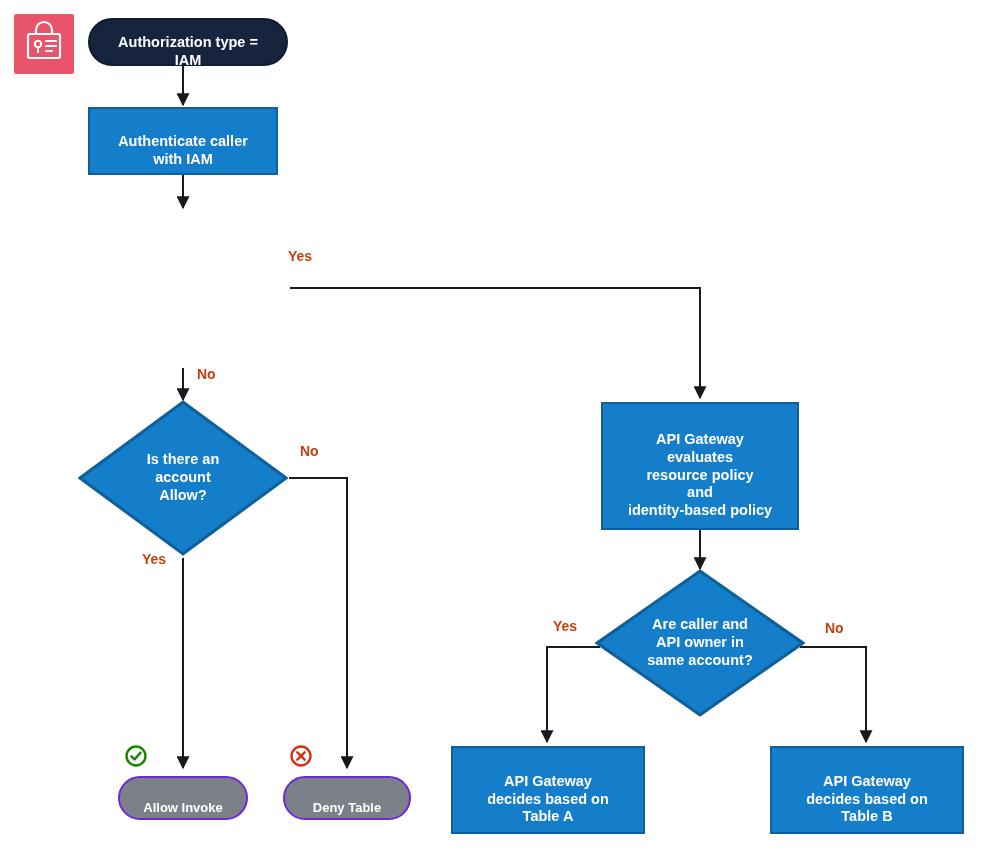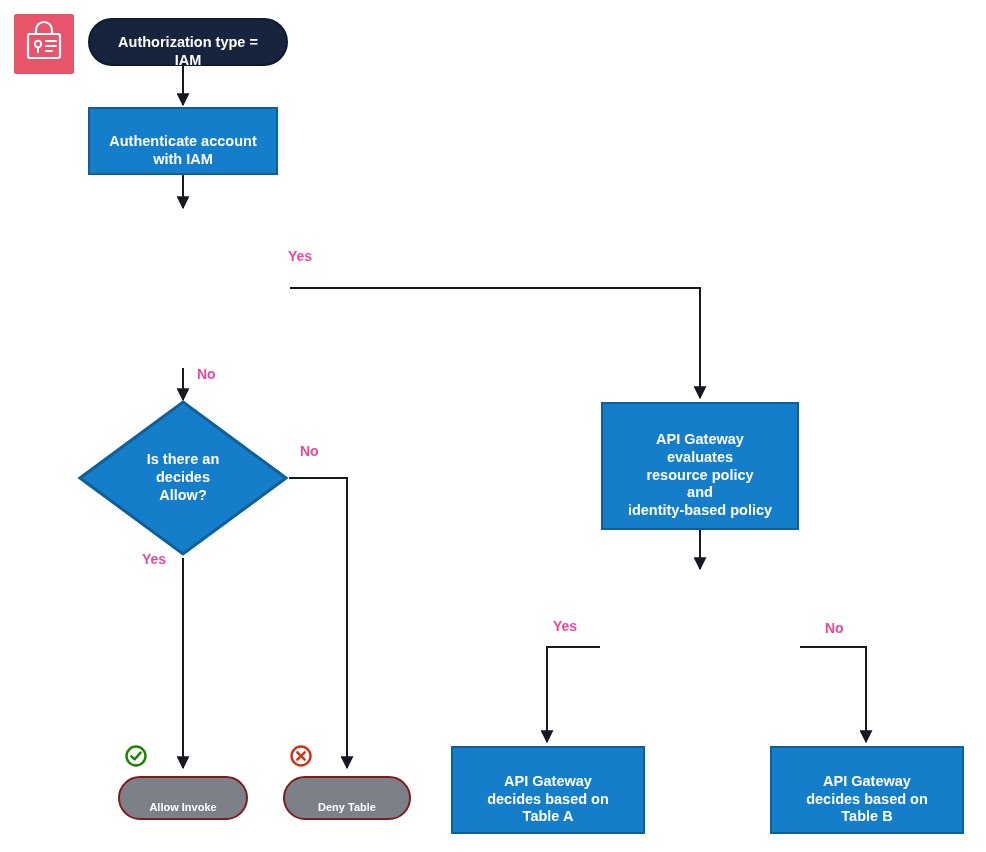--- a/index.html
+++ b/index.html
@@ -42,23 +42,23 @@
   }
   
   .process-node {
     background: #147eca;
     border: 2px solid #0f5f99;
     font-size: 14.5px;
   }
   
   .terminal-node {
     background: #7c8189;
-    border: 2px solid #7f1d1d;
+    border: 2px solid #6d28d9;
     border-radius: 26px;
-    font-size: 11px;
+    font-size: 13px;
   }
   
   .diamond-wrap {
     position: absolute;
   }
   .diamond-shape {
     position: absolute;
     inset: 0;
   }
   .diamond-label {
@@ -70,21 +70,21 @@
     text-align: center;
     color: #ffffff;
     font-weight: bold;
     font-size: 14.5px;
     line-height: 1.22;
     white-space: pre-line;
     pointer-events: none;
   }
   .edge-label {
     position: absolute;
-    color: #ec4899;
+    color: #c2410c;
     font-weight: bold;
     font-size: 14px;
     white-space: nowrap;
   }
   svg.connectors {
     position: absolute;
     left: 0;
     top: 0;
     width: 986px;
     height: 852px;
@@ -148,46 +148,54 @@
       <path d="M800 647 L866 647 L866 742" marker-end="url(#arrow)"></path>
     </g>
   </svg>
 
   <div class="node start-node" style="left:88px; top:18px; width:200px; height:48px;">
     <span class="node-text">Authorization type =
 IAM</span>
   </div>
 
   <div class="node process-node" style="left:88px; top:107px; width:190px; height:68px;">
-    <span class="node-text">Authenticate account
+    <span class="node-text">Authenticate caller
 with IAM</span>
   </div>
 
   <div class="edge-label" style="left:288px; top:248px;">Yes</div>
   <div class="edge-label" style="left:197px; top:366px;">No</div>
 
   <div class="diamond-wrap" style="left:78px; top:400px; width:210px; height:156px;">
     <svg class="diamond-shape" viewBox="0 0 210 156" preserveAspectRatio="none" aria-hidden="true">
       <polygon points="105,2 208,78 105,154 2,78" fill="#147eca" stroke="#0f5f99" stroke-width="3"></polygon>
     </svg>
     <div class="diamond-label">Is there an
-decides
+account
 Allow?</div>
   </div>
   <div class="edge-label" style="left:300px; top:443px;">No</div>
   <div class="edge-label" style="left:142px; top:551px;">Yes</div>
 
   <div class="node process-node" style="left:601px; top:402px; width:198px; height:128px;">
     <span class="node-text">API Gateway
 evaluates
 resource policy
 and
 identity-based policy</span>
   </div>
 
+  <div class="diamond-wrap" style="left:595px; top:569px; width:210px; height:148px;">
+    <svg class="diamond-shape" viewBox="0 0 210 148" preserveAspectRatio="none" aria-hidden="true">
+      <polygon points="105,2 208,74 105,146 2,74" fill="#147eca" stroke="#0f5f99" stroke-width="3"></polygon>
+    </svg>
+    <div class="diamond-label">Are caller and
+API owner in
+same account?</div>
+  </div>
   <div class="edge-label" style="left:553px; top:618px;">Yes</div>
   <div class="edge-label" style="left:825px; top:620px;">No</div>
 
   <div class="node terminal-node" style="left:118px; top:776px; width:130px; height:44px;">
     <span class="node-text">Allow Invoke</span>
   </div>
   <div class="status-icon" style="left:125px; top:745px;">
     <svg width="22" height="22" viewBox="0 0 22 22" aria-hidden="true">
       <circle cx="11" cy="11" r="9.5" fill="#ffffff" stroke="#1d8102" stroke-width="2.4"></circle>
       <path d="M6.4 11.3 L9.6 14.4 L15.6 7.6" fill="none" stroke="#1d8102" stroke-width="2.4" stroke-linecap="round" stroke-linejoin="round"></path>

